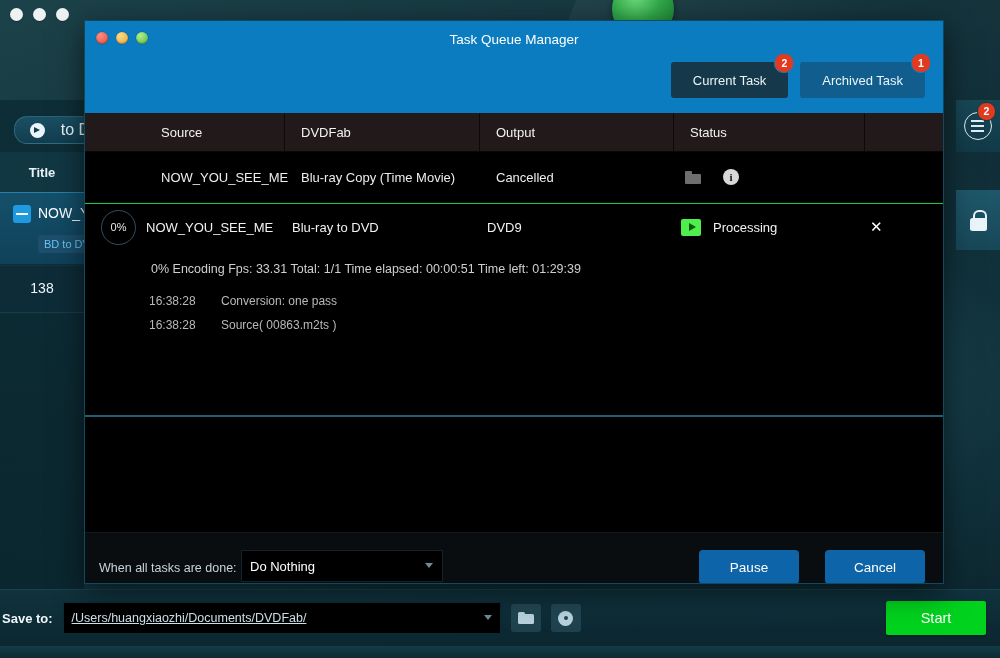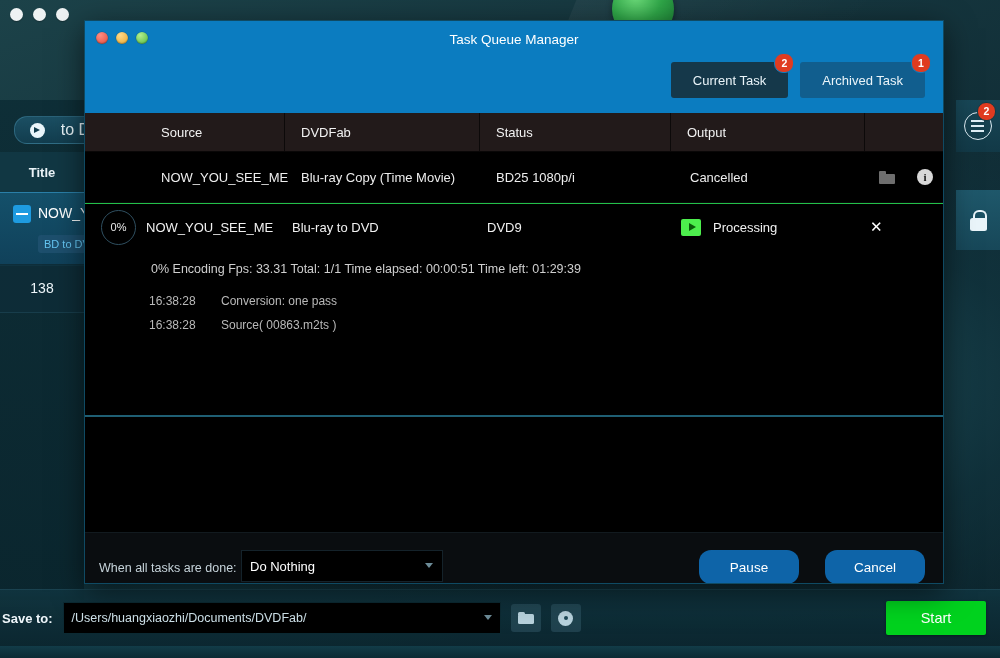--- a/index.html
+++ b/index.html
@@ -82,21 +82,21 @@
   .lock-icon .shackle{position:absolute;left:3.5px;top:0;width:10px;height:9px;border:2.4px solid #eaf5fa;
     border-bottom:none;border-radius:6px 6px 0 0;}
   .lock-icon .body{position:absolute;left:0;top:8px;width:17px;height:13px;border-radius:2.5px;background:#eaf5fa;}
 
   
   #save-bar{position:absolute;left:0;bottom:12px;width:1000px;height:56px;
     background:linear-gradient(180deg,rgba(16,52,63,.9),rgba(11,38,47,.92));
     border-top:1px solid rgba(70,150,175,.25);display:flex;align-items:center;}
   #save-label{margin-left:2px;color:#eef6fa;font-size:13px;font-weight:bold;white-space:nowrap;}
   #save-path-field{margin-left:10px;width:420px;height:30px;background:#000;border:1px solid #0c2a33;
-    display:flex;align-items:center;padding:0 8px;color:#cfe2ea;font-size:12.5px;position:relative;}
+    display:flex;align-items:center;padding:0 8px;color:#cfe2ea;font-size:12.5px;position:relative;text-decoration:underline;}
   #save-path-field .caret{position:absolute;right:8px;top:12px;border-left:4.5px solid transparent;
     border-right:4.5px solid transparent;border-top:5px solid #6d8c98;}
   .sq-icon-btn{width:30px;height:28px;margin-left:10px;border-radius:3px;background:rgba(90,140,160,.25);
     display:flex;align-items:center;justify-content:center;}
   .folder-glyph{width:16px;height:12px;position:relative;}
   .folder-glyph:before{content:"";position:absolute;left:0;top:2px;width:16px;height:10px;background:#b8d2dd;border-radius:1.5px;}
   .folder-glyph:after{content:"";position:absolute;left:0;top:0;width:7px;height:3px;background:#b8d2dd;border-radius:1.5px 1.5px 0 0;}
   .disc-glyph{width:15px;height:15px;position:relative;}
   .disc-glyph:before{content:"";position:absolute;left:0;top:0;width:15px;height:15px;border-radius:50%;background:#b8d2dd;}
   .disc-glyph:after{content:"";position:absolute;left:5.5px;top:5.5px;width:4px;height:4px;border-radius:50%;background:#1c4756;}
@@ -169,21 +169,21 @@
   #dialog-middle-gap{background:#000;height:115px;}
 
   
   #dialog-footer{height:76px;background:#0a0d10;border-top:1px solid #121a1f;position:relative;}
   #done-label{position:absolute;left:14px;top:28px;color:#c6d3da;font-size:12.5px;}
   #done-select{position:absolute;left:156px;top:17px;width:184px;height:30px;background:#000;border:1px solid #14222a;
     display:flex;align-items:center;padding:0 8px;color:#ffffff;font-size:13px;}
   #done-select .caret{position:absolute;right:9px;top:12px;border-left:4.5px solid transparent;
     border-right:4.5px solid transparent;border-top:5px solid #6d8c98;}
   .footer-btn{position:absolute;top:17px;width:100px;height:34px;background:#0e64a8;color:#fff;font-size:13.5px;
-    display:flex;align-items:center;justify-content:center;border-radius:12px;}
+    display:flex;align-items:center;justify-content:center;border-radius:4px;}
   #pause-button{right:144px;}
   #cancel-button{right:18px;}
 </style>
 </head>
 <body>
 
 <div id="app-background">
   <div id="app-bg-sheen"></div>
   <div id="app-logo-disc"></div>
 
@@ -270,30 +270,29 @@
         <span>Archived Task</span>
         <span class="tab-badge">1</span>
       </div>
     </div>
   </div>
 
   <div id="queue-header">
     <div class="hcell col-lead"></div>
     <div class="hcell col-source">Source</div>
     <div class="hcell col-option">DVDFab</div>
+    <div class="hcell col-output">Output</div>
     <div class="hcell col-status">Status</div>
-    <div class="hcell col-output">Output</div>
     <div class="hcell col-actions"></div>
   </div>
 
   <div id="row-cancelled">
     <div class="cell col-lead"></div>
     <div class="cell col-source">NOW_YOU_SEE_ME</div>
     <div class="cell col-option">Blu-ray Copy (Time Movie)</div>
-    <div class="cell col-output">BD25 1080p/i</div>
     <div class="cell col-status">Cancelled</div>
     <div class="cell col-actions">
       <span class="folder-icon-sm"></span>
       <span class="info-icon">i</span>
     </div>
   </div>
 
   <div id="row-processing">
     <div id="progress-ring">
       <span>0%</span>

